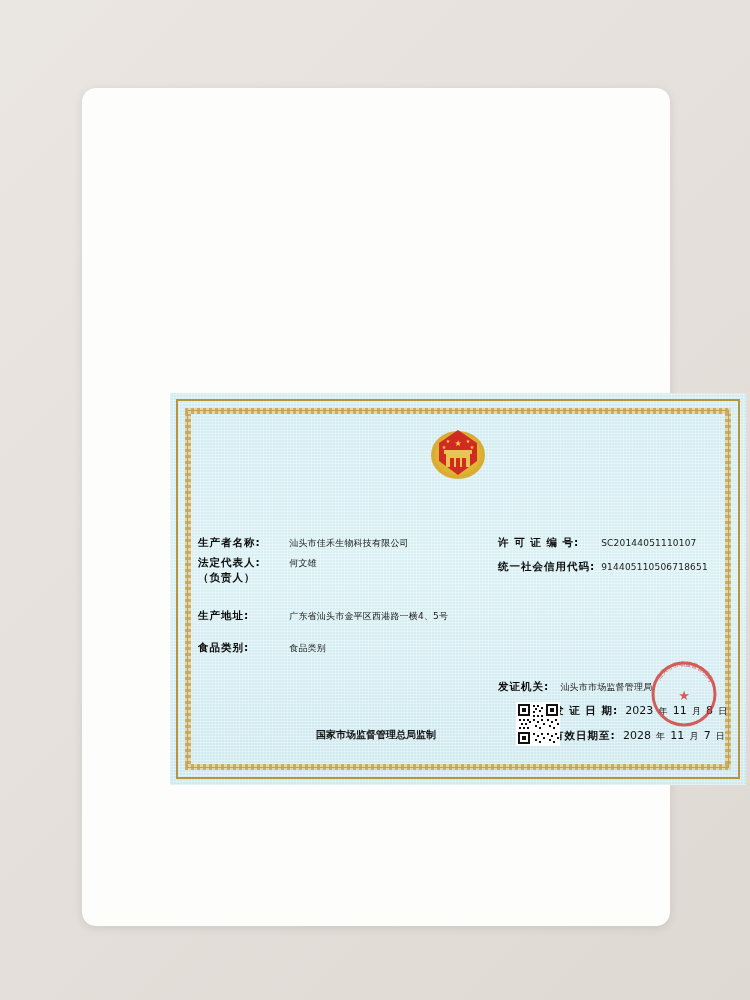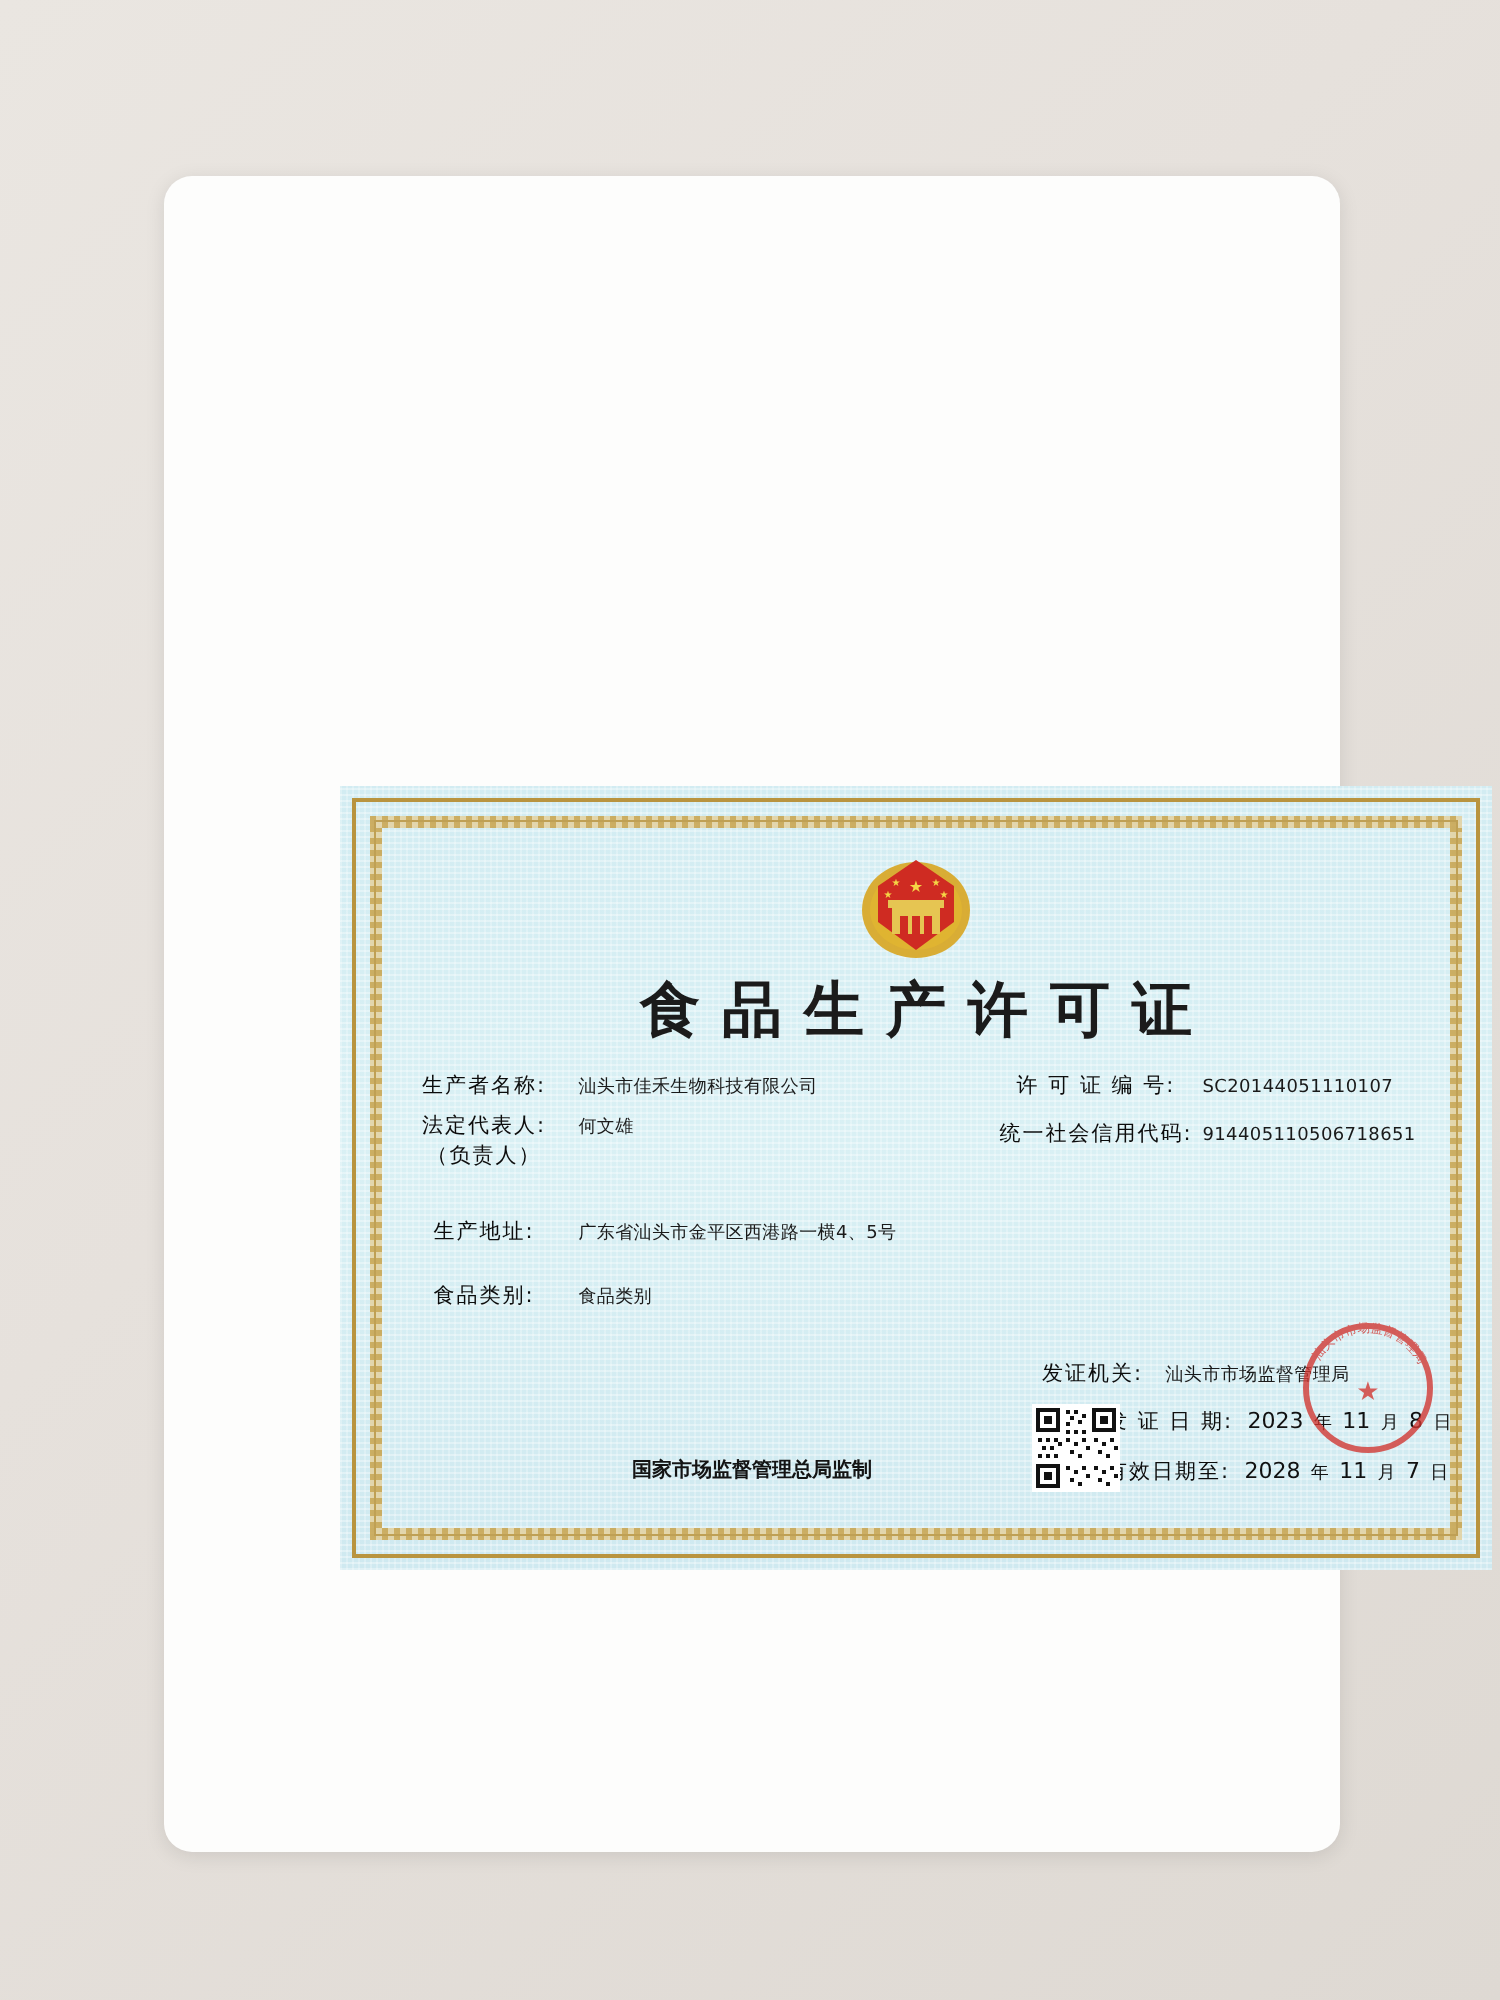--- a/index.html
+++ b/index.html
@@ -107,43 +107,42 @@
   
   .field {
     position: absolute;
     font-size: 10px;
     color: #111;
     font-family: "DejaVu Sans", sans-serif;
     white-space: nowrap;
   }
   .label {
     display: inline-block;
-    font-weight: normal;
+    font-weight: bold;
     font-size: 10.5px;
     letter-spacing: 1px;
     color: #0c0c0c;
-    text-align: center;
   }
   .value {
     display: inline-block;
     font-size: 9px;
     color: #1a1a1a;
     letter-spacing: 0.2px;
   }
 
   .l-name    { left: 28px;  top: 143px; }
   .l-legal   { left: 28px;  top: 163px; }
   .l-resp    { left: 28px;  top: 178px; }
   .l-addr    { left: 28px;  top: 193px; }
   .l-prodadr { left: 28px;  top: 216px; }
   .l-cat     { left: 28px;  top: 248px; }
 
   .r-permit  { left: 328px; top: 143px; }
   .r-credit  { left: 328px; top: 167px; }
-  .r-issuer  { left: 328px; top: 287px; margin-left: 23px; }
+  .r-issuer  { left: 328px; top: 287px; }
   .r-issued  { left: 383px; top: 311px; }
   .r-valid   { left: 383px; top: 336px; }
 
   .lbl-box { display:inline-block; width:88px; }
   .lbl-box-r { display:inline-block; width:100px; }
 
   .date-year  { display:inline-block; font-size:11px; }
   .date-sep   { display:inline-block; font-size:9px; padding:0 2px; }
 
   
@@ -207,21 +206,20 @@
 
           <text x="33" y="25" font-size="8" fill="#f5d646" text-anchor="middle" font-family="DejaVu Sans, sans-serif">★</text>
           <text x="23" y="22" font-size="5" fill="#f5d646" text-anchor="middle" font-family="DejaVu Sans, sans-serif">★</text>
           <text x="43" y="22" font-size="5" fill="#f5d646" text-anchor="middle" font-family="DejaVu Sans, sans-serif">★</text>
           <text x="19" y="28" font-size="5" fill="#f5d646" text-anchor="middle" font-family="DejaVu Sans, sans-serif">★</text>
           <text x="47" y="28" font-size="5" fill="#f5d646" text-anchor="middle" font-family="DejaVu Sans, sans-serif">★</text>
         </g>
       </svg>
     </div>
 
-    <div class="cert-title">食品生产许可证</div>
 
     <div class="field l-name">
       <span class="label lbl-box">生产者名称:</span>
       <span class="value">汕头市佳禾生物科技有限公司</span>
     </div>
 
     <div class="field l-legal">
       <span class="label lbl-box">法定代表人:</span>
       <span class="value">何文雄</span>
     </div>

